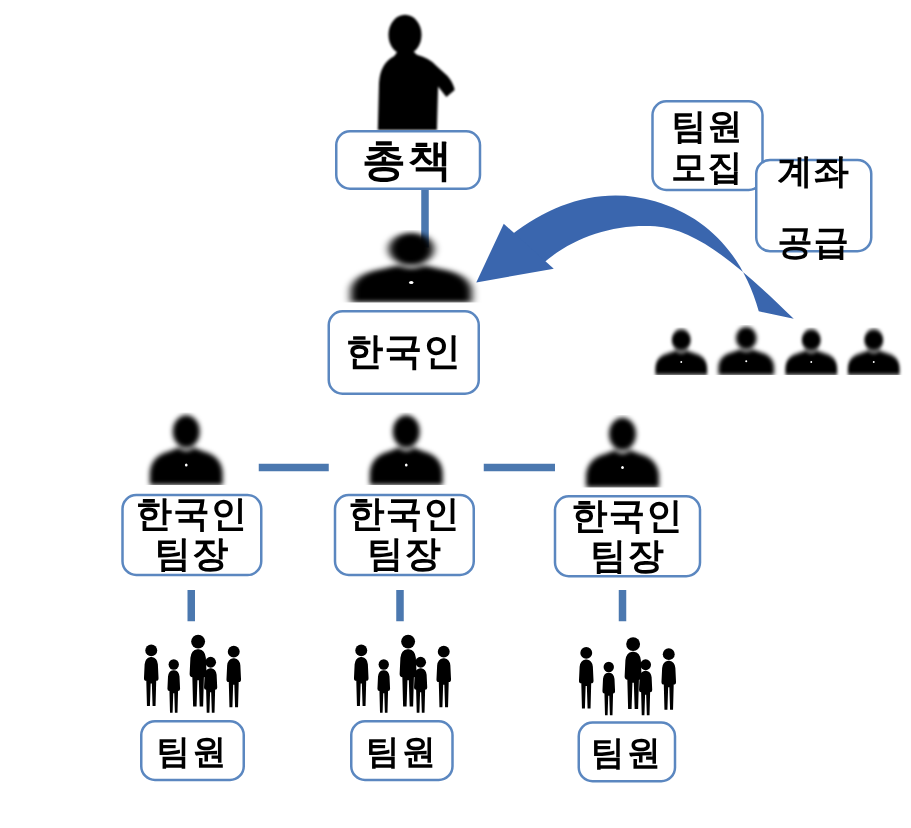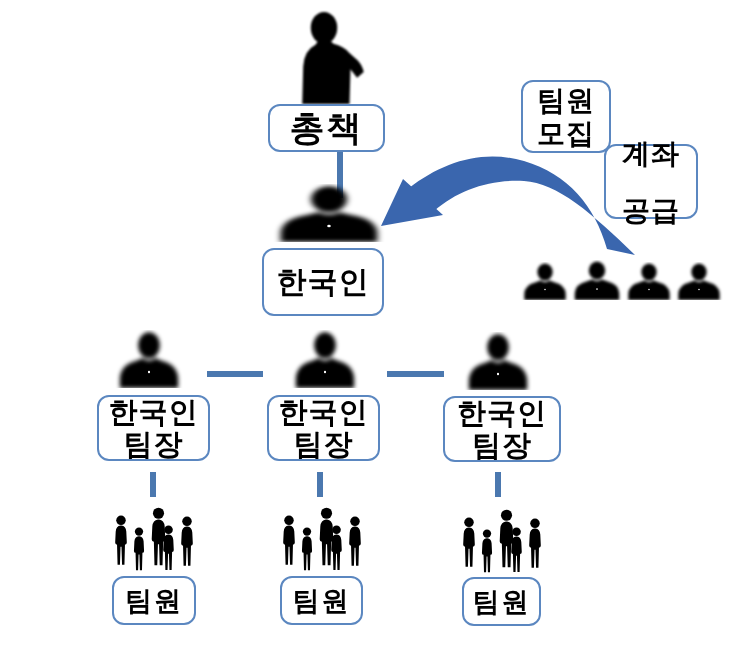--- a/index.html
+++ b/index.html
@@ -82,21 +82,21 @@
     <use href="#bust-shape"></use>
   </svg>
   <div class="box fs-manager" style="left:262px;top:248px;width:122px;height:68px;">
     <span class="ln">한국인</span>
   </div>
 
   <div class="box fs-note" style="left:521px;top:80px;width:90px;height:73px;">
     <span class="ln">팀원</span>
     <span class="ln">모집</span>
   </div>
-  <div class="box fs-note" style="left:604px;top:144px;width:94px;height:75px;gap:24px;">
+  <div class="box fs-note" style="left:604px;top:127px;width:94px;height:75px;gap:24px;">
     <span class="ln">계좌</span>
     <span class="ln">공급</span>
   </div>
 
   <div class="abs" style="left:518px;top:258px;width:210px;height:42px;z-index:2;">
     <svg class="sil" style="left:0;top:4px;" width="54" height="38" viewBox="0 0 120 80" preserveAspectRatio="none">
         <use href="#bust-shape"></use>
       </svg>
     <svg class="sil" style="left:50px;top:2px;" width="58" height="40" viewBox="0 0 120 80" preserveAspectRatio="none">
         <use href="#bust-shape"></use>

